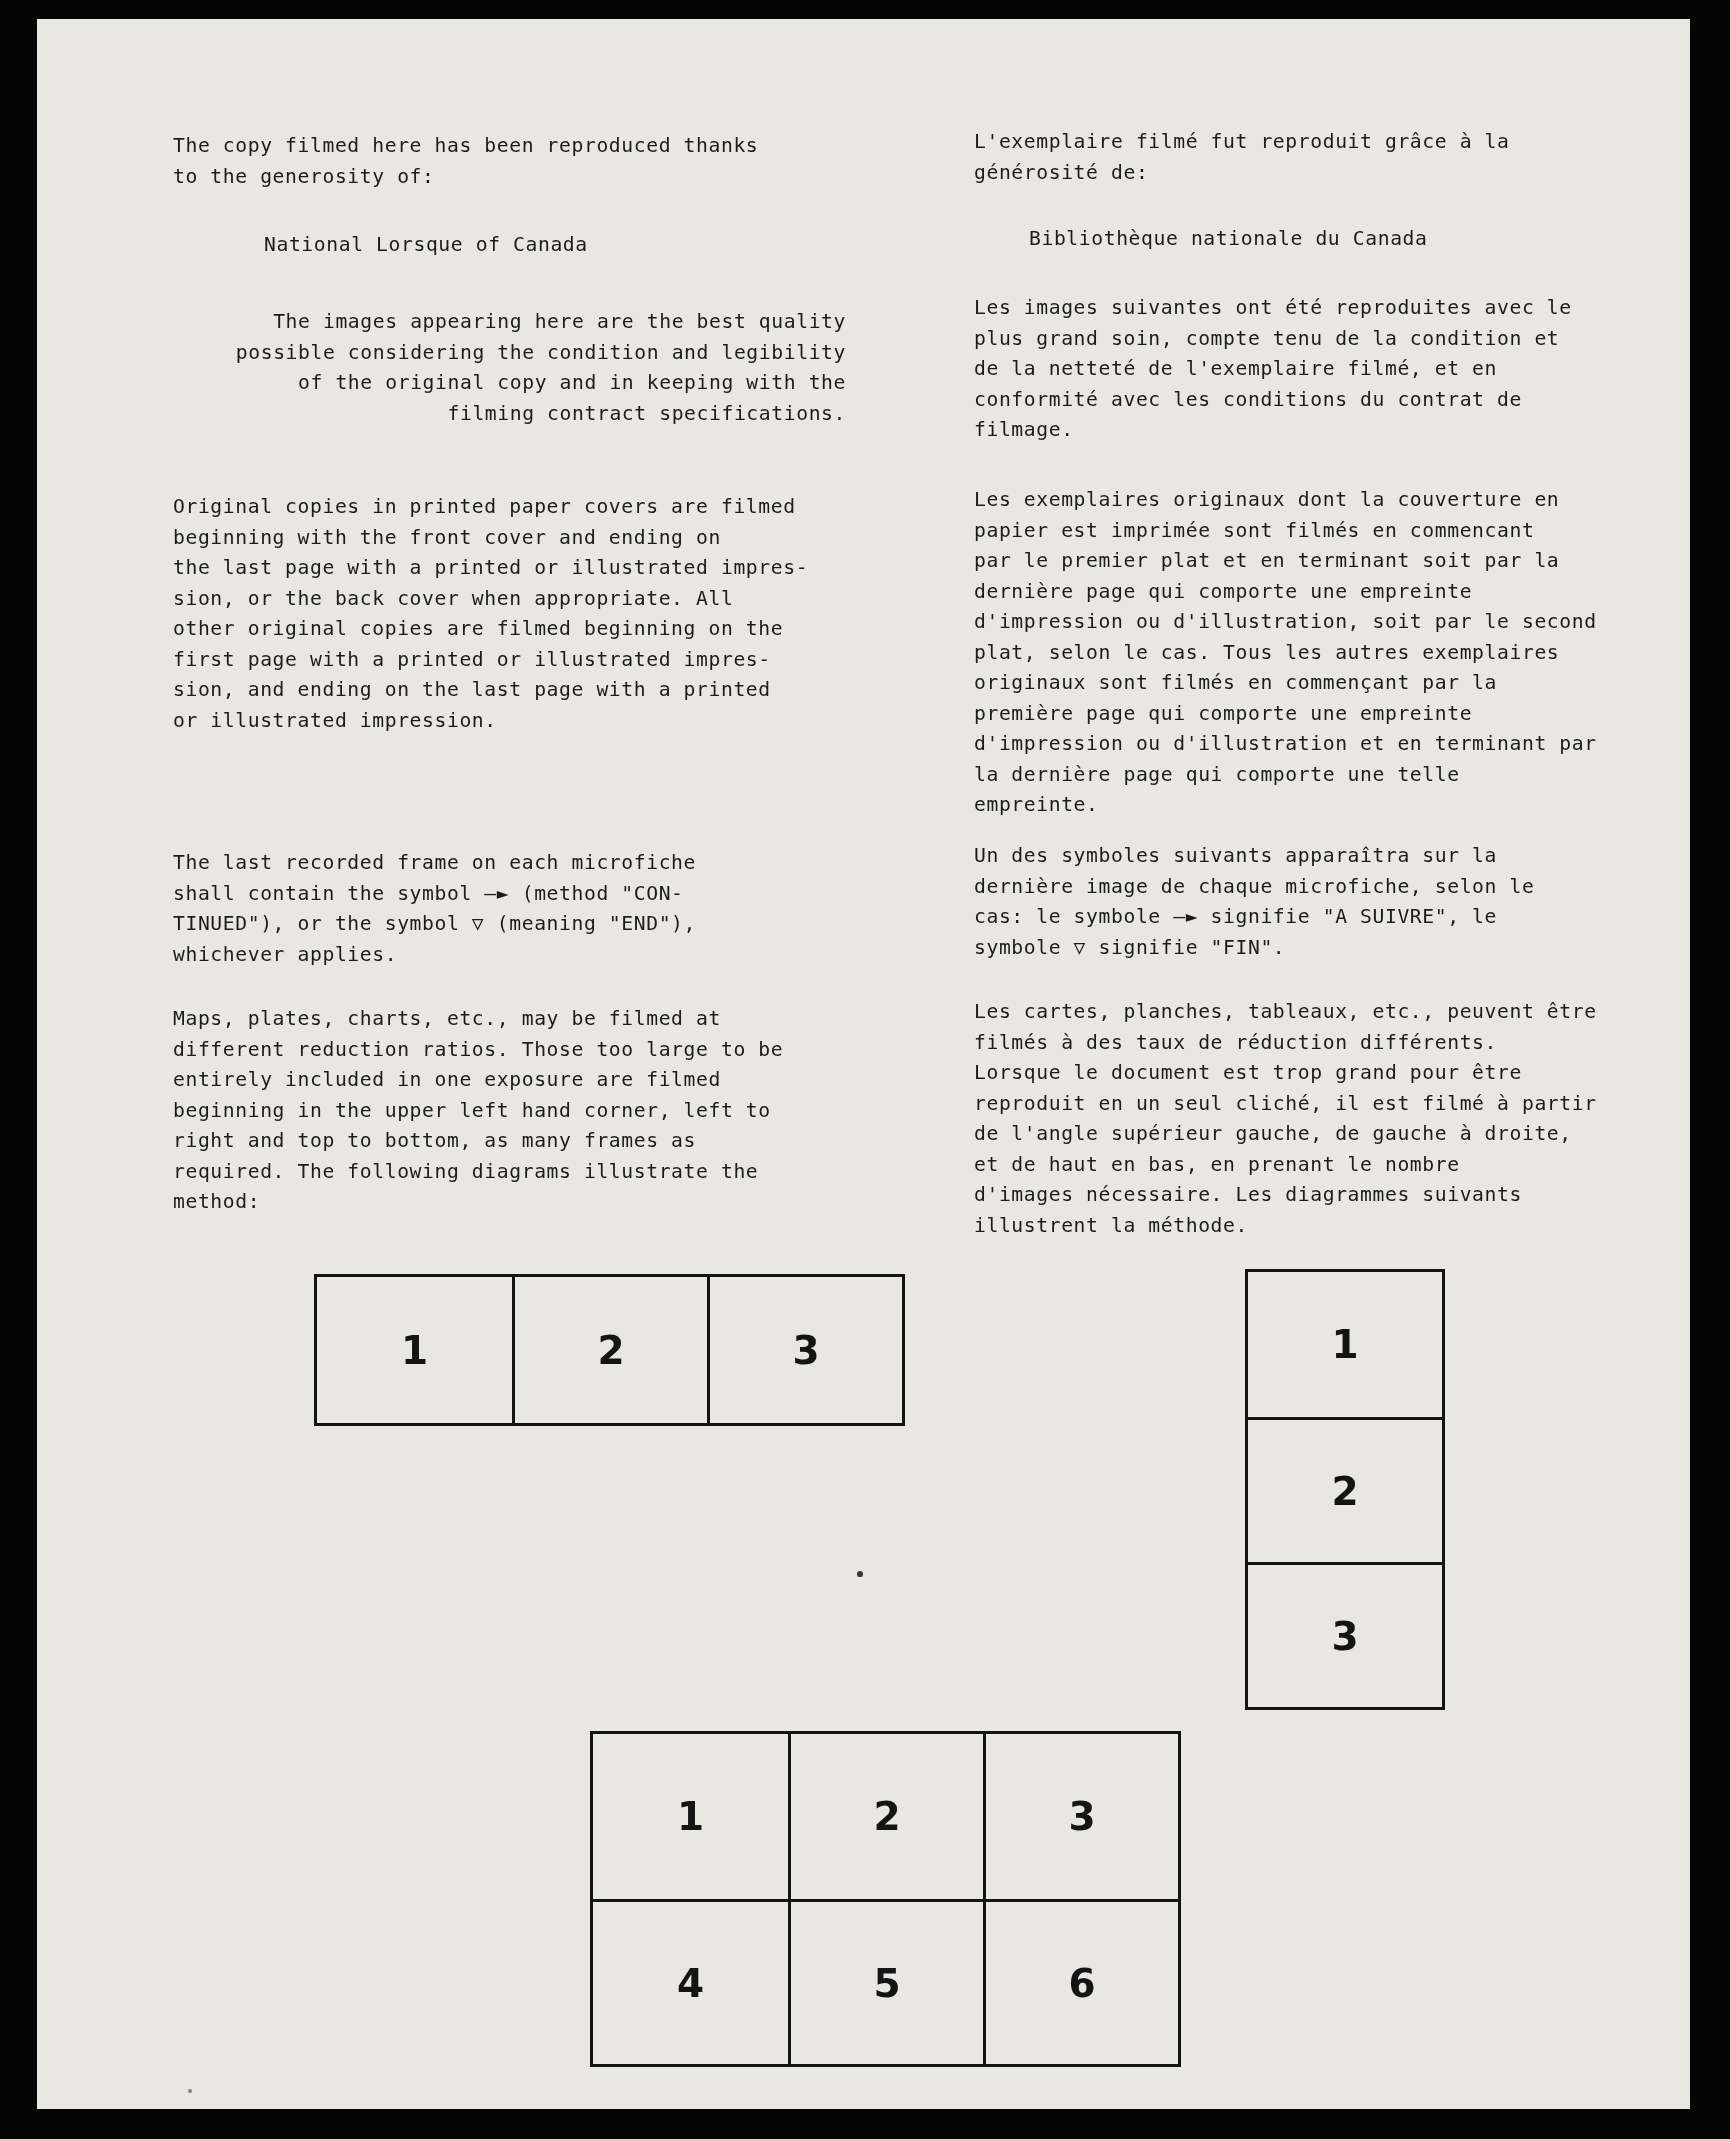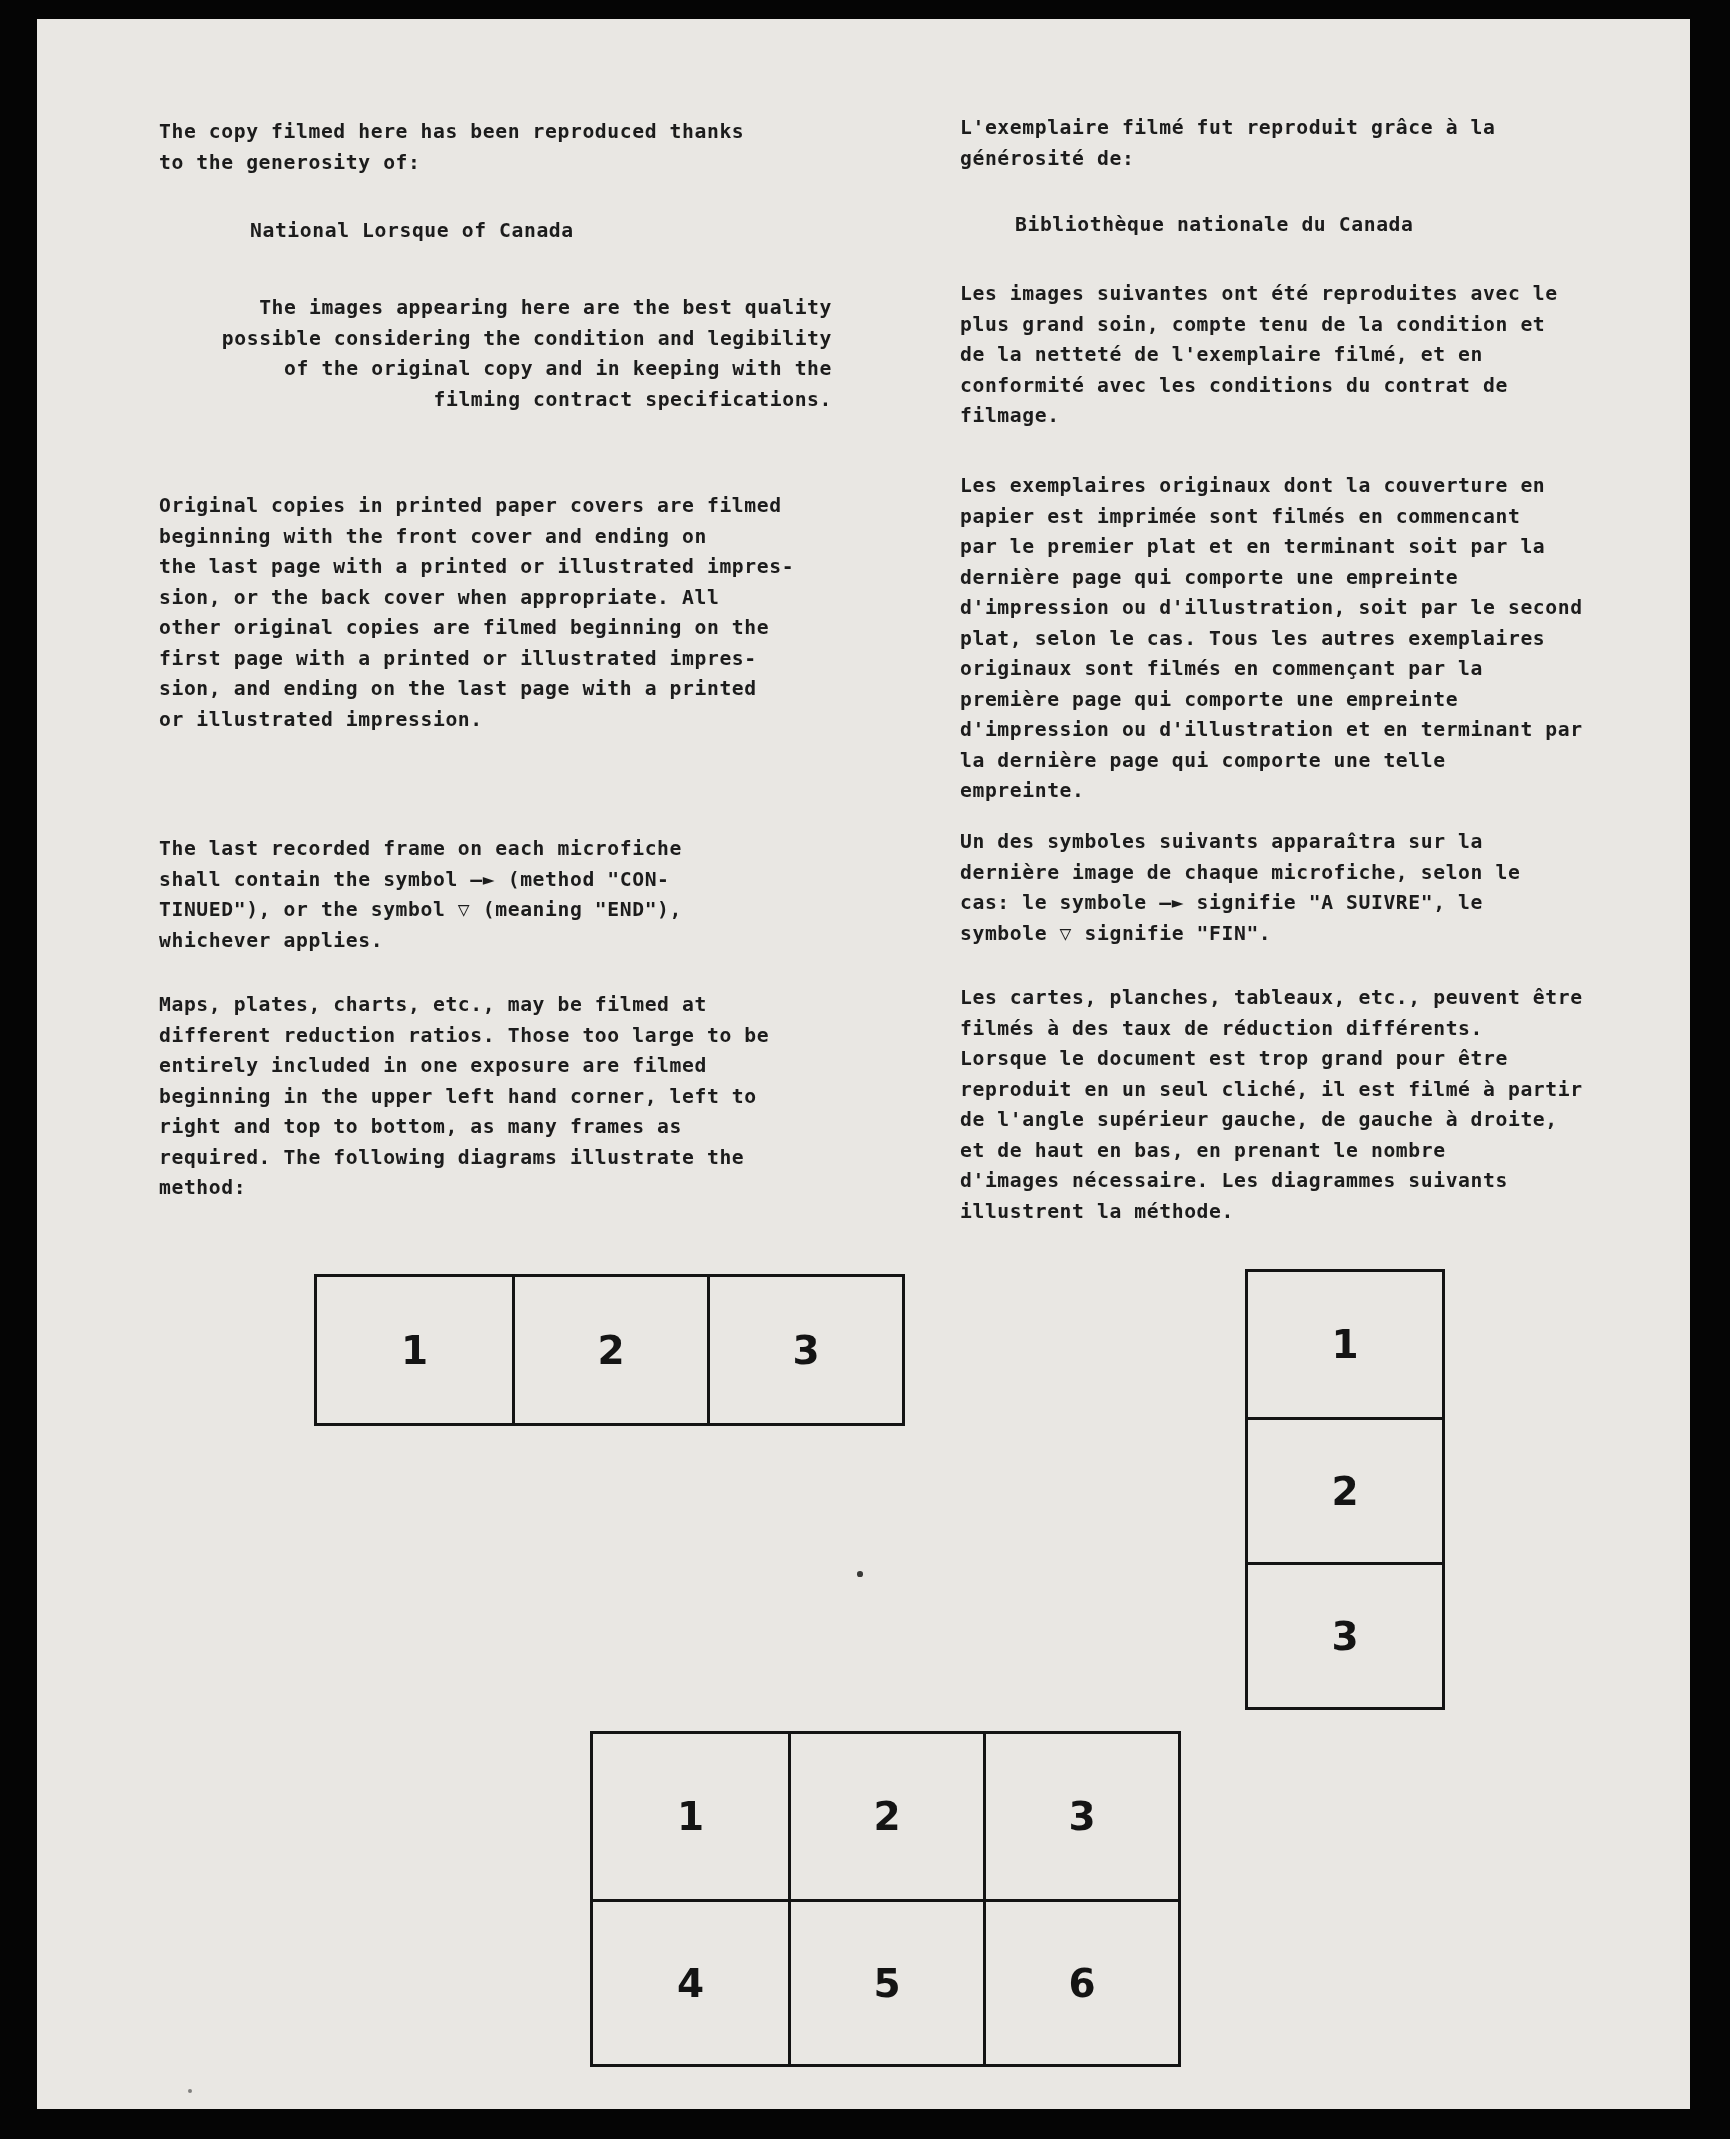--- a/index.html
+++ b/index.html
@@ -21,33 +21,33 @@
     left: 37px;
     top: 19px;
     width: 1653px;
     height: 2090px;
     background: var(--paper-color);
   }
   .para {
     position: absolute;
     white-space: pre-line;
     font-size: 19.7px;
-    font-weight: bold;
+    font-weight: normal;
     letter-spacing: 0.6px;
     line-height: 30.5px;
     color: var(--ink-color);
-    margin: 0;
+    margin: 14px;
   }
   .col-en .para { left: 122px; width: 673px; }
   .col-fr .para { left: 923px; width: 686px; }
 
   .en-credit   { top: 98px; }
   .en-inst     { top: 197px; left: 213px !important; }
   .en-quality  { top: 274px; text-align: right; }
-  .en-covers   { top: 472px; }
+  .en-covers   { top: 459px; }
   .en-symbols  { top: 815px; }
   .en-maps     { top: 971px; }
 
   .fr-credit   { top: 94px; }
   .fr-inst     { top: 191px; left: 978px !important; }
   .fr-quality  { top: 260px; }
   .fr-covers   { top: 452px; }
   .fr-symbols  { top: 808px; }
   .fr-maps     { top: 964px; }
 

